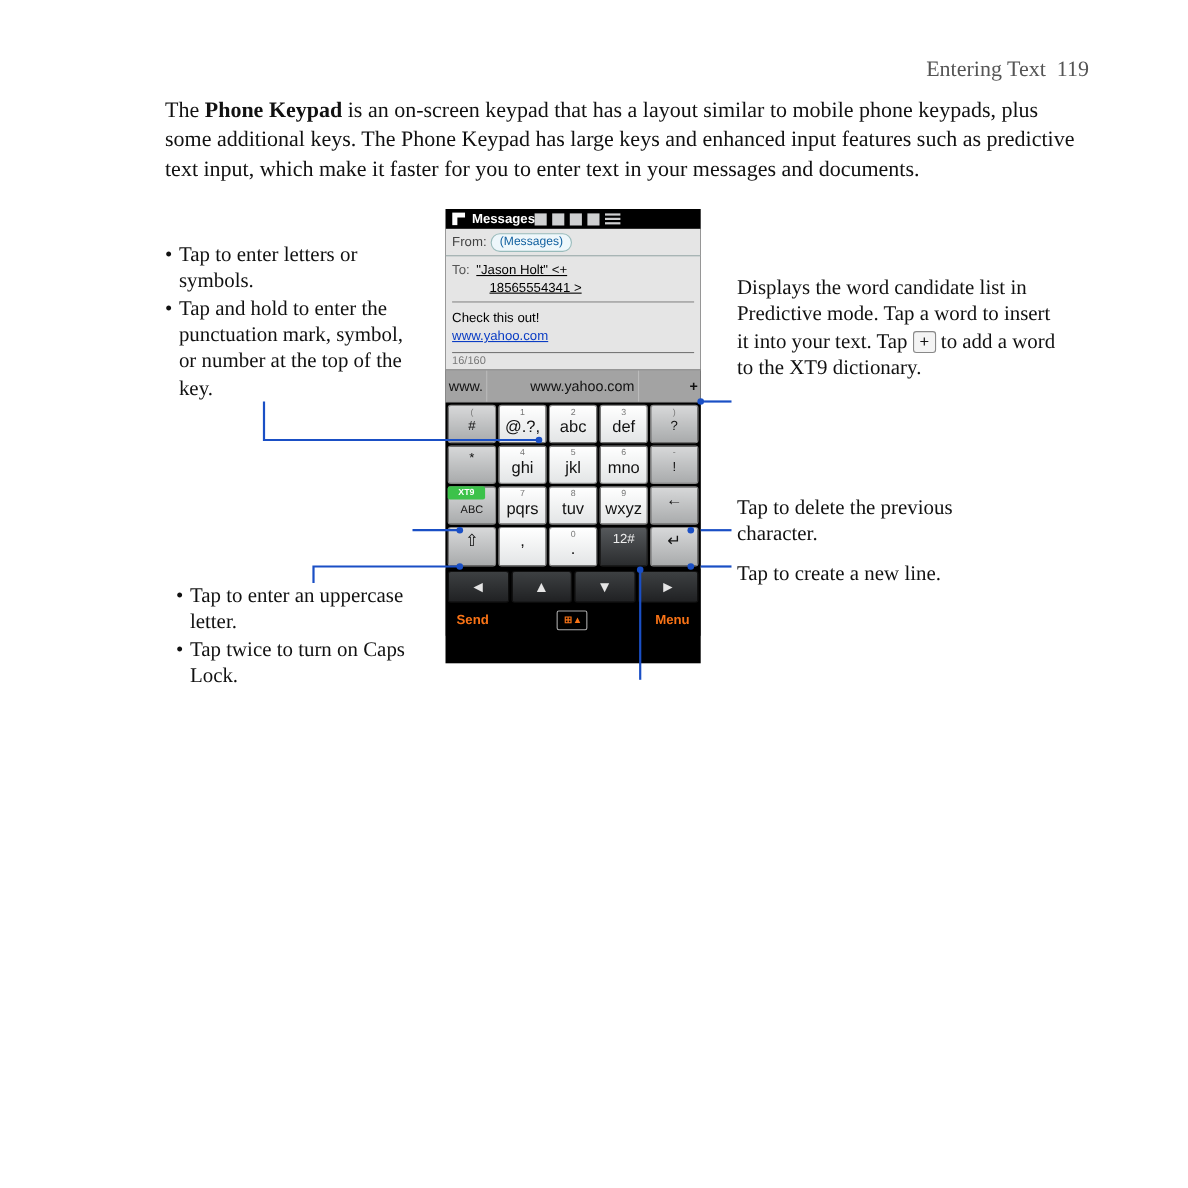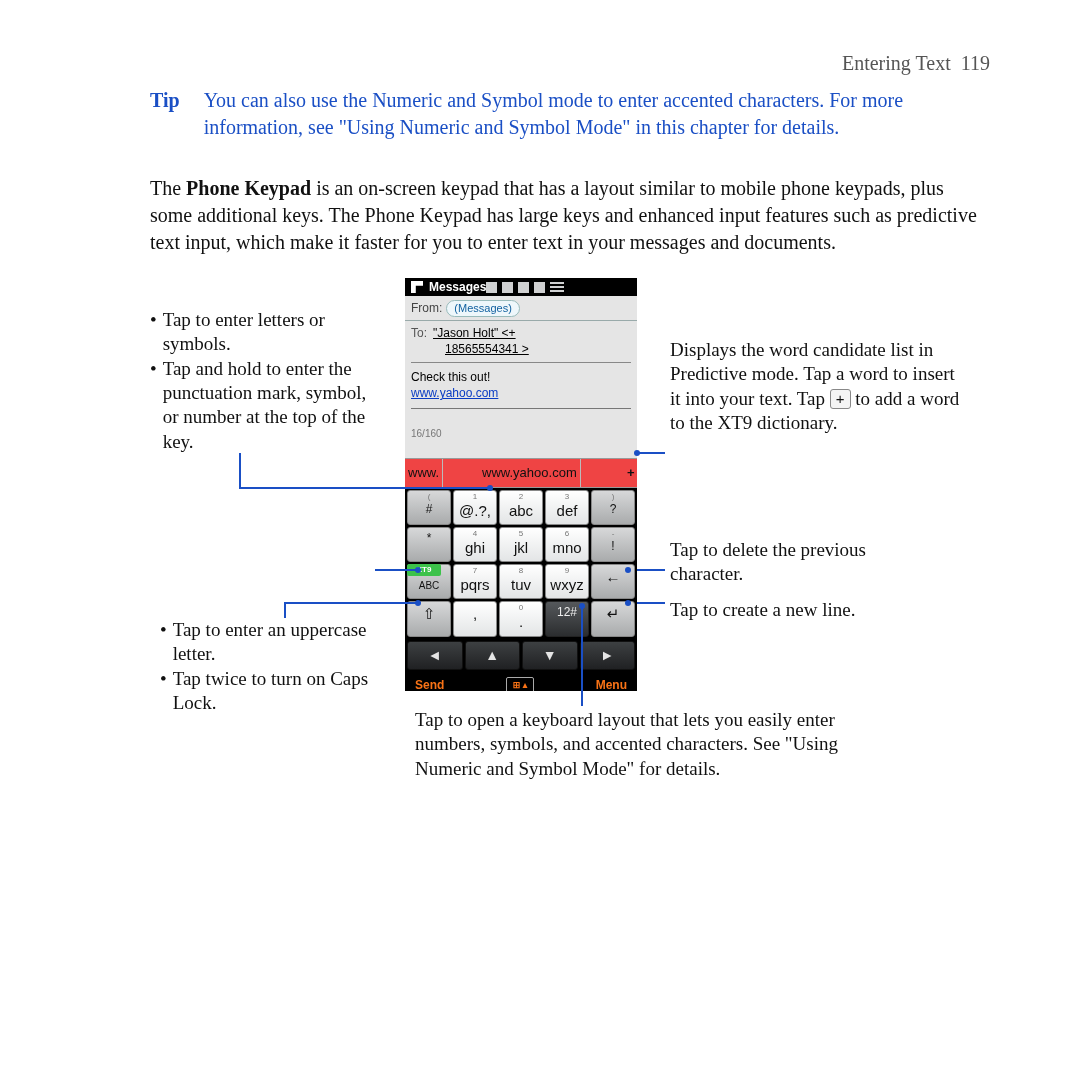--- a/index.html
+++ b/index.html
@@ -88,23 +88,23 @@
   .from-box .tag{
     border:1px solid #9bb;border-radius:9px;padding:0 7px;font-size:11px;color:#1261a0;background:#eef7fb;
   }
   .to-box{padding:4px 6px 3px;}
   .to-box .lab{color:#555;margin-right:6px;}
   .to-val{text-decoration:underline;color:#000;cursor:text;}
   .to-line2{padding-left:34px;text-decoration:underline;}
   .hr{height:1px;background:#888;margin:2px 6px;}
   .body-row{padding:4px 6px 0;}
   .link{color:#0a3cc4;text-decoration:underline;}
-  .count{font-size:10px;color:#777;border-top:1px solid #777;margin:6px 6px 0;padding:18px 0;}
+  .count{font-size:10px;color:#777;border-top:1px solid #777;margin:6px 6px 0;padding:1px 0;}
   .candidates{
-    display:flex;background:#ef4444;border-top:1px solid #999;border-bottom:1px solid #999;gap:36px;
+    display:flex;background:#a3a3a3;border-top:1px solid #999;border-bottom:1px solid #999;gap:36px;
   }
   .candidates .c{
     flex:1;border-right:1px solid #bbb;padding:5px 3px;text-align:center;font-size:13px;
     font-family:"Segoe UI",Arial,sans-serif;
   }
   .candidates .c.plus{flex:0 0 22px;font-weight:bold;}
   .keypad{padding:2px 2px 0;background:#000;}
   .krow{display:flex;gap:2px;margin-bottom:2px;}
   .key{
     flex:1;background:linear-gradient(#fff,#e3e5e6);
@@ -142,24 +142,20 @@
 </style>
 </head>
 <body>
 
 <div class="page">
 
   <div class="hdr">
     <span>Entering Text</span>&nbsp;&nbsp;<span>119</span>
   </div>
 
-  <div class="tip-row">
-    <div class="tip-label">Tip</div>
-    <div class="tip-text">You can also use the Numeric and Symbol mode to enter accented characters. For more information, see "Using Numeric and Symbol Mode" in this chapter for details.</div>
-  </div>
 
 
   <p class="intro">
     <span>The </span><b>Phone Keypad</b><span> is an on-screen keypad that has a layout similar to mobile phone keypads, plus some additional keys. The Phone Keypad has large keys and enhanced input features such as predictive text input, which make it faster for you to enter text in your messages and documents.</span>
   </p>
 
   <div class="diagram">
 
     <div class="callout" style="left:0;top:30px;width:230px;">
       <div class="bullet">
@@ -185,21 +181,20 @@
     </div>
 
     <div class="callout" style="left:520px;top:60px;width:290px;">
       <span>Displays the word candidate list in Predictive mode. Tap a word to insert it into your text. Tap </span><span class="plus-box">+</span><span> to add a word to the XT9 dictionary.</span>
     </div>
 
     <div class="callout" style="left:520px;top:320px;width:300px;">Tap to create a new line.</div>
 
     <div class="callout" style="left:520px;top:260px;width:270px;">Tap to delete the previous character.</div>
 
-    <div class="callout" style="left:265px;top:430px;width:470px;">Tap to open a keyboard layout that lets you easily enter numbers, symbols, and accented characters. See "Using Numeric and Symbol Mode" for details.</div>
 
     <div class="phone">
       <div class="statusbar">
         <div class="left">
           <span class="flag"></span>
           <span style="font-weight:bold">Messages</span>
         </div>
         <div class="right">
           <span class="ico"></span>
           <span class="ico"></span>

